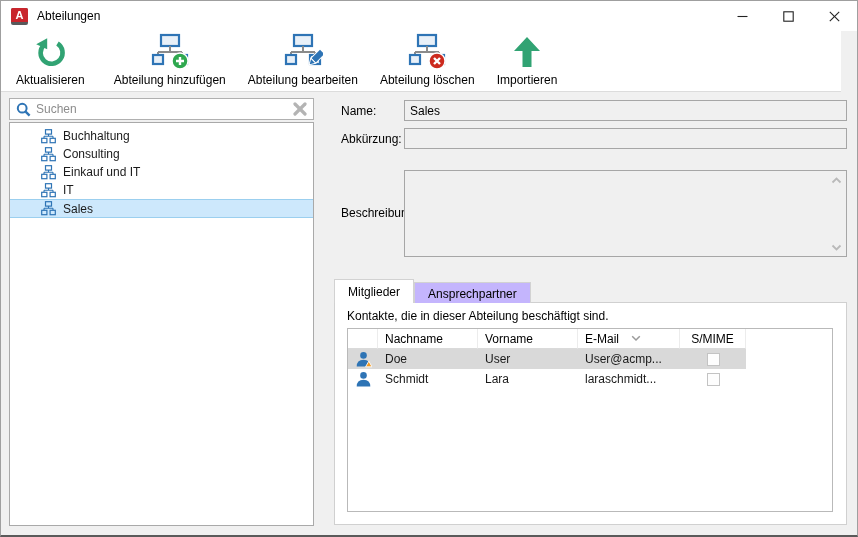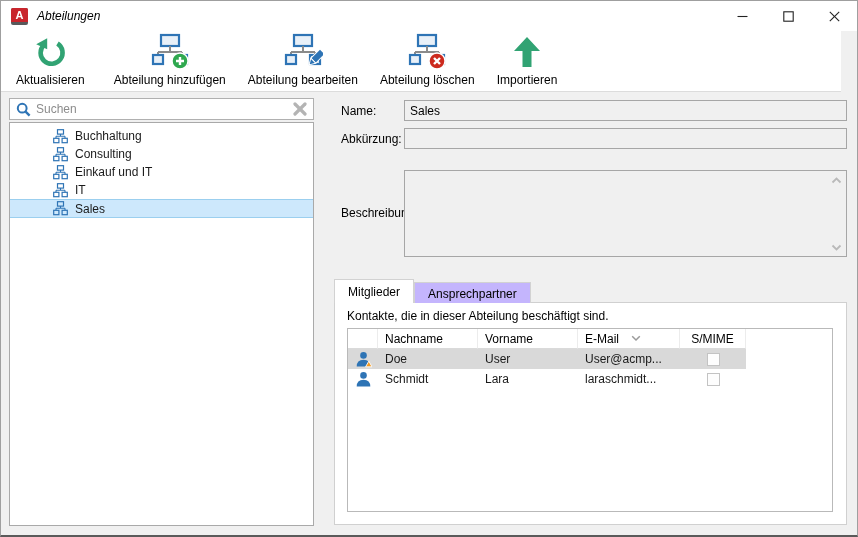--- a/index.html
+++ b/index.html
@@ -10,21 +10,21 @@
             border:1px solid #9f9f9f; border-bottom:2px solid #5a5a5a; overflow:hidden; }
 
   
   .titlebar { position:absolute; top:0; left:0; right:0; height:30px; background:#ffffff;
               display:flex; align-items:center; padding-left:10px; }
   .app-icon { width:17px; height:17px; background:#58595b; border-radius:2px; position:relative;
               flex:0 0 auto; margin-right:9px; }
   .app-icon::before { content:""; position:absolute; left:0; right:0; top:0; bottom:3px; background:#c9252c; border-radius:2px 2px 0 0; }
   .app-icon .letter { position:absolute; left:0; right:0; top:0; bottom:2px; display:flex; align-items:center; justify-content:center;
                       color:#fff; font-weight:bold; font-size:11px; }
-  .win-title { font-size:12px; color:#000;font-style:italic; }
+  .win-title { font-size:12px; color:#000; }
   .win-controls { position:absolute; right:0; top:0; height:30px; display:flex; }
   .win-btn { width:46px; height:30px; display:flex; align-items:center; justify-content:center; cursor:default; }
 
   
   .toolbar { position:absolute; top:30px; left:0; right:16px; height:61px; background:#ffffff;
              border-bottom:1px solid #dcdcdc; display:flex; align-items:center; padding-left:4px; }
   .tb-btn { display:flex; flex-direction:column; align-items:center; justify-content:flex-end;
             padding:5px 11px 7px; background:transparent; border:none; font:12px "Liberation Sans",sans-serif; color:#000; }
   .tb-icon { height:38px; display:flex; align-items:center; justify-content:center; margin-bottom:2px; }
   .tb-sep { width:1px; background:#d8d8d8; margin:5px 3px; }
@@ -32,21 +32,21 @@
   
   .main { position:absolute; top:91px; left:0; right:0; bottom:0; background:#f0f0f0; }
 
   
   .search-box { position:absolute; left:8px; top:6px; width:305px; height:22px; background:#fff;
                 border:1px solid #b0b0b0; display:flex; align-items:center; padding:8px 6px; gap:5px; }
   .search-box input { flex:1; border:none; outline:none; font:12px "Liberation Sans",sans-serif; color:#222; background:transparent; }
   .search-box input::placeholder { color:#8c8c8c; }
   .dept-list { position:absolute; left:8px; top:30px; width:305px; height:404px; background:#fff;
                border:1px solid #a9a9a9; padding-top:4px; overflow:hidden; }
-  .dept-item { height:18px; display:flex; align-items:center; padding-left:43px; gap:7px; }
+  .dept-item { height:18px; display:flex; align-items:center; padding-left:31px; gap:7px; }
   .dept-item .lbl { color:#1a1a1a; }
   .dept-item.selected { background:#cde8fc; border-top:1px solid #9bcfef; border-bottom:1px solid #9bcfef; height:19px; }
 
   
   .fld-label { position:absolute; color:#000; }
   .text-field { position:absolute; height:21px; background:#f0f0f0; border:1px solid #a6a6a6;
                 font:12px "Liberation Sans",sans-serif; color:#000; padding:0 5px; }
   .desc-field { position:absolute; left:403px; top:78px; width:443px; height:87px; background:#f0f0f0;
                 border:1px solid #a6a6a6; }
   .scroll-arrow { position:absolute; right:4px; width:12px; height:10px; display:flex; align-items:center; justify-content:center; }

